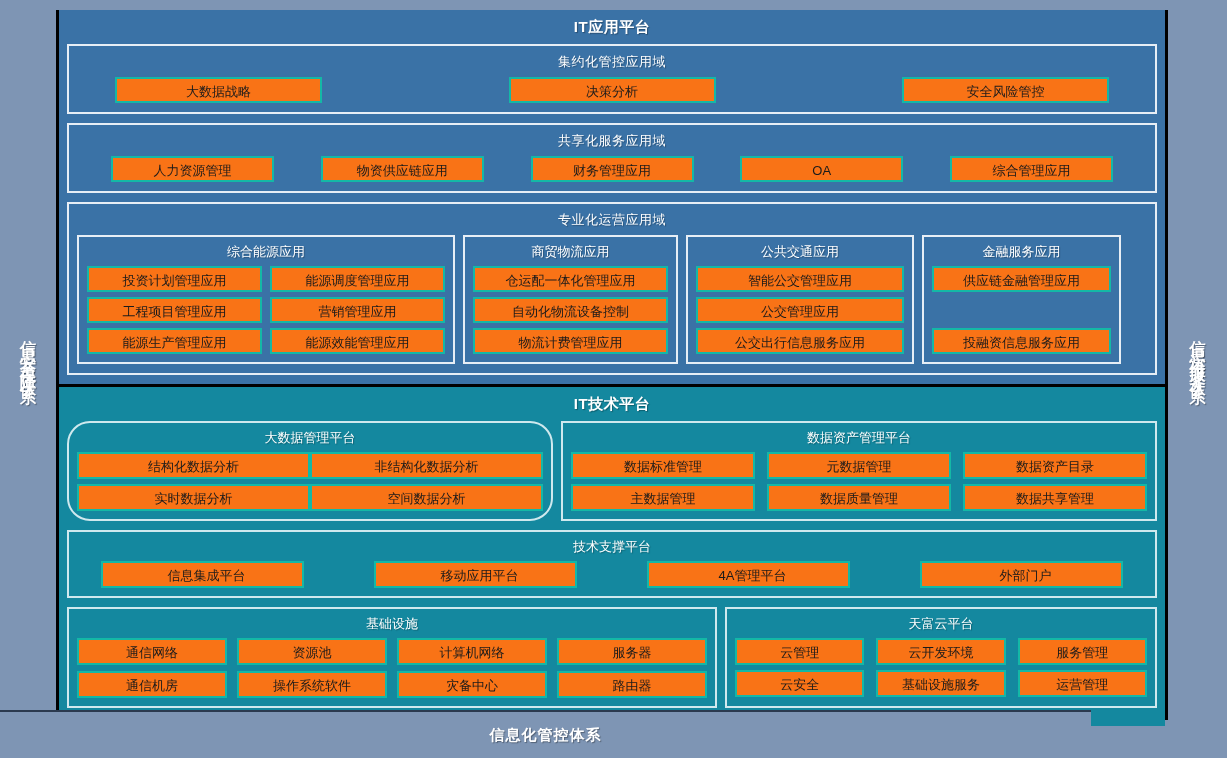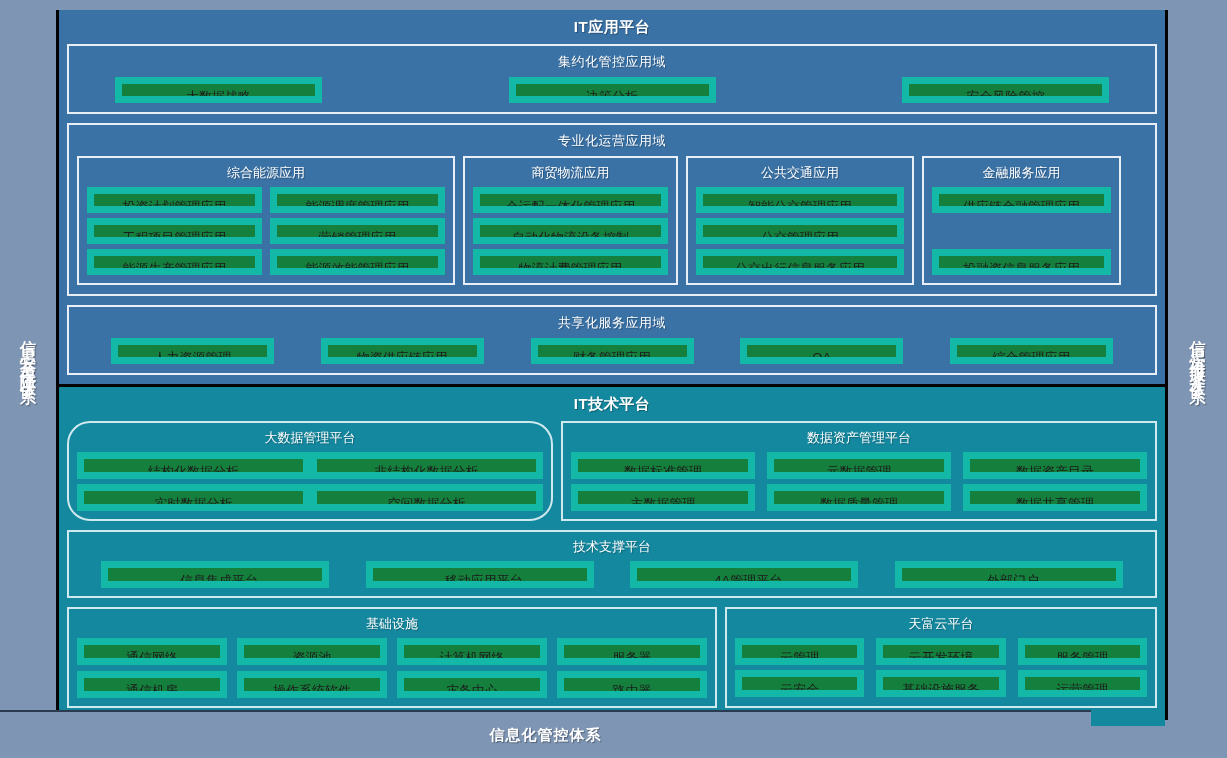--- a/index.html
+++ b/index.html
@@ -70,27 +70,27 @@
     color: #ffffff;
     font-size: 13px;
     text-align: center;
     padding: 1px 0 6px 0;
     letter-spacing: .5px;
     text-shadow: 1px 1px 1px rgba(0,0,0,.28);
   }
 
   
   .chip {
-    background: #15803d;
+    background: #f97316;
     color: #1b1b1b;
     font-size: 13px;
     text-align: center;
     height: 26px;
     line-height: 25px;
-    border: 7px solid #14b8a6;
+    border: 2px solid #14b8a6;
     white-space: nowrap;
     overflow: hidden;
   }
   .chip.blank { background: transparent; border: none; }
 
   
   .chip-row { display: flex; justify-content: space-between; align-items: center; }
   .chip-row > .chip { flex: 0 0 auto; }
 
   
@@ -134,21 +134,21 @@
   .tech-group.bigdata  { flex: 0 0 486px; border-radius: 23px; }
   .tech-group.dataasset{ flex: 1 1 auto; }
   .tech-group.infra    { flex: 0 0 650px; }
   .tech-group.cloud    { flex: 1 1 auto; }
   .grid-2x2 { display: grid; grid-template-columns: 1fr 1fr; gap: 5px 0; }
   .grid-3x2 { display: grid; grid-template-columns: 1fr 1fr 1fr; gap: 5px 12px; }
   .grid-4x2 { display: grid; grid-template-columns: 1fr 1fr 1fr 1fr; gap: 6px 10px; }
 
   .band-support { margin: 0 8px 9px 8px; border: 2px solid #cfe9ee; padding: 5px 8px 8px 8px; }
   .row-support { padding: 0 24px; }
-  .row-support .chip { width: 228px; padding-left: 8px; }
+  .row-support .chip { width: 203px; padding-left: 8px; }
 
   .tech-group .chip, .band-support .chip { height: 27px; line-height: 26px; }
 
   
   .bottom-bar {
     position: absolute;
     left: 0; bottom: 0;
     width: 1091px; height: 48px;
     background: #7e95b4;
     border-top: 2px solid #2b3a4f;
@@ -179,20 +179,31 @@
 
     <section class="panel-app">
       <div class="panel-title">IT应用平台</div>
 
       <div class="domain">
         <div class="domain-title">集约化管控应用域</div>
         <div class="chip-row row-intensive">
           <div class="chip">大数据战略</div>
           <div class="chip">决策分析</div>
           <div class="chip">安全风险管控</div>
+        </div>
+      </div>
+
+      <div class="domain">
+        <div class="domain-title">共享化服务应用域</div>
+        <div class="chip-row row-shared">
+          <div class="chip">人力资源管理</div>
+          <div class="chip">物资供应链应用</div>
+          <div class="chip">财务管理应用</div>
+          <div class="chip">OA</div>
+          <div class="chip">综合管理应用</div>
         </div>
       </div>
 
       <div class="domain">
         <div class="domain-title">专业化运营应用域</div>
         <div class="group-row">
 
           <div class="group g-energy">
             <div class="group-title">综合能源应用</div>
             <div class="group-grid cols-2">
@@ -225,31 +236,20 @@
 
           <div class="group g-finance">
             <div class="group-title">金融服务应用</div>
             <div class="group-grid cols-1">
               <div class="chip">供应链金融管理应用</div>
               <div class="chip blank"></div>
               <div class="chip">投融资信息服务应用</div>
             </div>
           </div>
 
-        </div>
-      </div>
-
-      <div class="domain">
-        <div class="domain-title">共享化服务应用域</div>
-        <div class="chip-row row-shared">
-          <div class="chip">人力资源管理</div>
-          <div class="chip">物资供应链应用</div>
-          <div class="chip">财务管理应用</div>
-          <div class="chip">OA</div>
-          <div class="chip">综合管理应用</div>
         </div>
       </div>
     </section>
 
     <section class="panel-tech">
       <div class="panel-title">IT技术平台</div>
 
       <div class="tech-row">
         <div class="tech-group bigdata">
           <div class="group-title">大数据管理平台</div>

